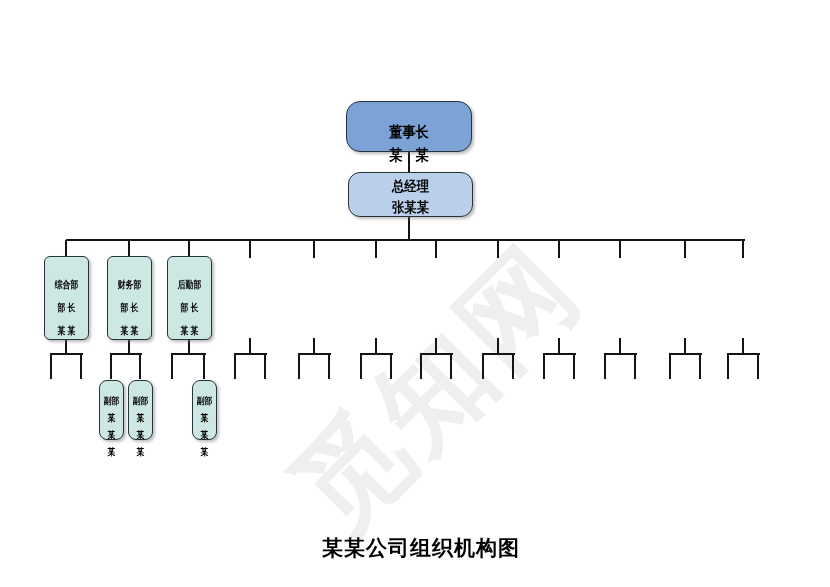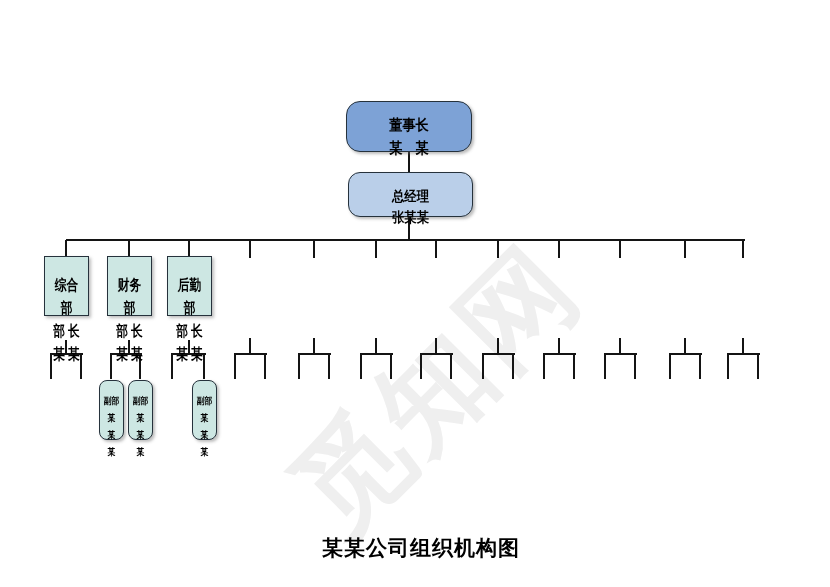--- a/index.html
+++ b/index.html
@@ -21,31 +21,31 @@
   
   .node{
     position:absolute;z-index:2;border:1.5px solid #26323c;
     box-shadow:2px 2px 3px rgba(110,110,110,.45);
     text-align:center;box-sizing:border-box;
   }
   .node span{display:block;transform:scaleX(.88);transform-origin:center;}
   .chairman{
     left:346px;top:101px;width:126px;height:51px;border-radius:14px;
     background:var(--chairman-fill,#7da2d6);
-    font-size:15px;font-weight:600;line-height:23px;padding-top:11px;
+    font-size:15px;font-weight:600;line-height:23px;padding-top:18px;
   }
   .gm{
     left:348px;top:172px;width:125px;height:45px;border-radius:12px;
     background:var(--gm-fill,#bacfe9);
-    font-size:14px;font-weight:600;line-height:21px;padding-top:13px;
+    font-size:14px;font-weight:600;line-height:21px;padding-top:3px;
   }
   .dept{
-    top:256px;width:45px;height:60px;border-radius:0;
+    top:256px;width:45px;height:84px;border-radius:6px;
     background:var(--dept-fill,#cde7e3);
-    font-size:15px;font-weight:600;line-height:23px;padding-top:16px;
+    font-size:10px;font-weight:600;line-height:23px;padding-top:16px;
   }
   .dept span{transform:scaleX(.78);}
   .deputy{
     top:380px;width:25px;height:60px;border-radius:8px;
     background:var(--dept-fill,#cde7e3);
     font-size:9.5px;font-weight:600;line-height:17px;padding-top:11px;
   }
   .deputy span{transform:scaleX(.82);}
   .dept1{left:44px;} .dept2{left:107px;} .dept3{left:167px;}
   .depA{left:99px;} .depB{left:128px;} .depC{left:192px;}

